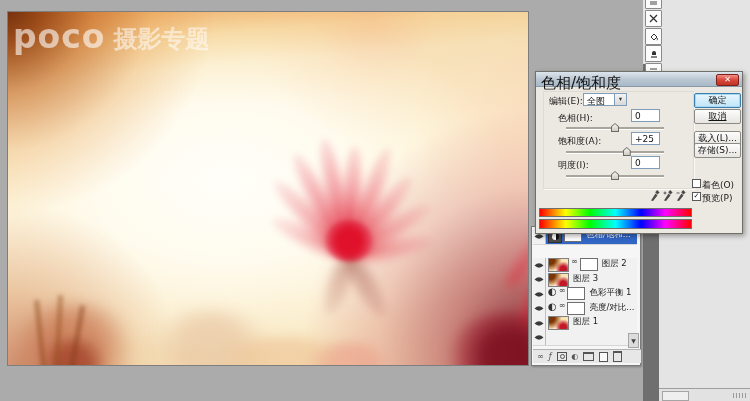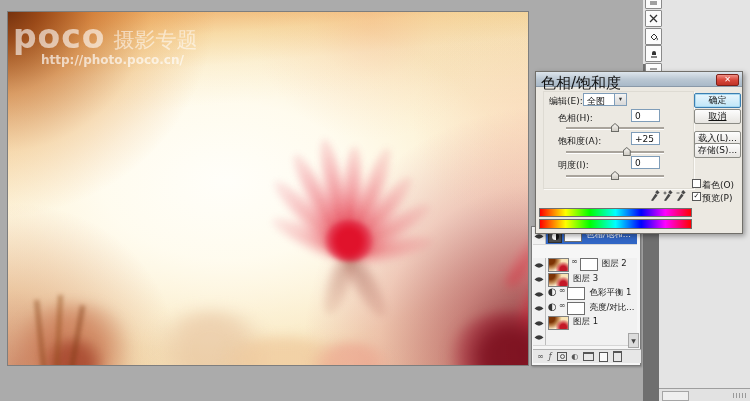--- a/index.html
+++ b/index.html
@@ -23,21 +23,21 @@
       radial-gradient(ellipse 60% 55% at 42% 48%, #fffef9 0%, rgba(255,252,240,.95) 40%, rgba(254,246,222,.6) 70%, rgba(252,240,205,.2) 90%),
       linear-gradient(180deg,#f2d8a8 0%,#fbeecd 30%,#fdf4dd 60%,#f6e2b8 100%);
   }
   .blob{position:absolute;border-radius:50%;}
   .petal{position:absolute;width:26px;transform-origin:50% 100%;border-radius:50% 50% 50% 50%/62% 62% 38% 38%;
      background:radial-gradient(ellipse at 50% 82%, rgba(222,25,45,.9) 0%, rgba(232,80,100,.5) 45%, rgba(240,140,150,.15) 75%, rgba(0,0,0,0) 92%);
      filter:blur(3px);}
   #wm{left:5px;top:8px;color:#fff;line-height:1;}
   #wm .row1{display:flex;align-items:flex-end;gap:8px;}
   #wm .brand{font-size:33px;font-weight:bold;letter-spacing:1px;opacity:.6;}
-  #wm .wtitle{font-size:21px;font-weight:normal;opacity:.55;padding-bottom:2px;}
+  #wm .wtitle{font-size:24px;font-weight:bold;opacity:.55;padding-bottom:2px;}
   #wm .wurl{font-size:12px;font-weight:bold;opacity:.65;margin:1px 0 0 28px;}
 
   
   .toolbtn{position:absolute;left:645px;width:15px;height:15px;background:#fcfcfc;border:1px solid #8a8a8a;border-radius:1px;display:flex;align-items:center;justify-content:center;}
   .toolbtn svg{display:block;}
 
   
   #layers{left:531px;top:226px;width:108px;height:138px;background:#f6f6f6;border:1px solid #7a7a7a;box-shadow:1px 1px 2px rgba(0,0,0,.25);}
   .lrow{position:absolute;left:1px;width:104px;height:14.5px;border-bottom:1px solid #d6d6d6;display:flex;align-items:center;background:#f1f1f1;}
   .lrow .eyec{width:12px;height:100%;border-right:1px solid #bdbdbd;display:flex;align-items:center;justify-content:center;flex:0 0 auto;}
@@ -131,21 +131,20 @@
 
     <div class="blob" style="left:140px;top:298px;width:125px;height:80px;filter:blur(7px);background:radial-gradient(circle,rgba(228,188,152,.55) 0 40%,rgba(0,0,0,0) 78%);"></div>
     <div class="blob" style="left:200px;top:325px;width:150px;height:60px;filter:blur(6px);background:radial-gradient(circle,rgba(238,196,150,.6) 0 40%,rgba(0,0,0,0) 78%);"></div>
     <div class="blob" style="left:295px;top:330px;width:95px;height:55px;filter:blur(5px);background:radial-gradient(circle,rgba(235,150,130,.5) 0 40%,rgba(0,0,0,0) 78%);"></div>
 
     <div id="wm" class="abs">
       <div class="row1">
         <span class="brand">poco</span>
         <span class="wtitle">摄影专题</span>
       </div>
-      <div class="wurl">http://photo.poco.cn/</div>
     </div>
   </div>
 
   <div class="toolbtn" style="top:-8px;">
     <svg width="9" height="9" viewBox="0 0 9 9">
         <path d="M1 6 h7 M1 8 h7" stroke="#444" stroke-width="1" fill="none"></path>
       </svg>
   </div>
   <div class="toolbtn" style="top:10px;">
     <svg width="9" height="9" viewBox="0 0 9 9">

